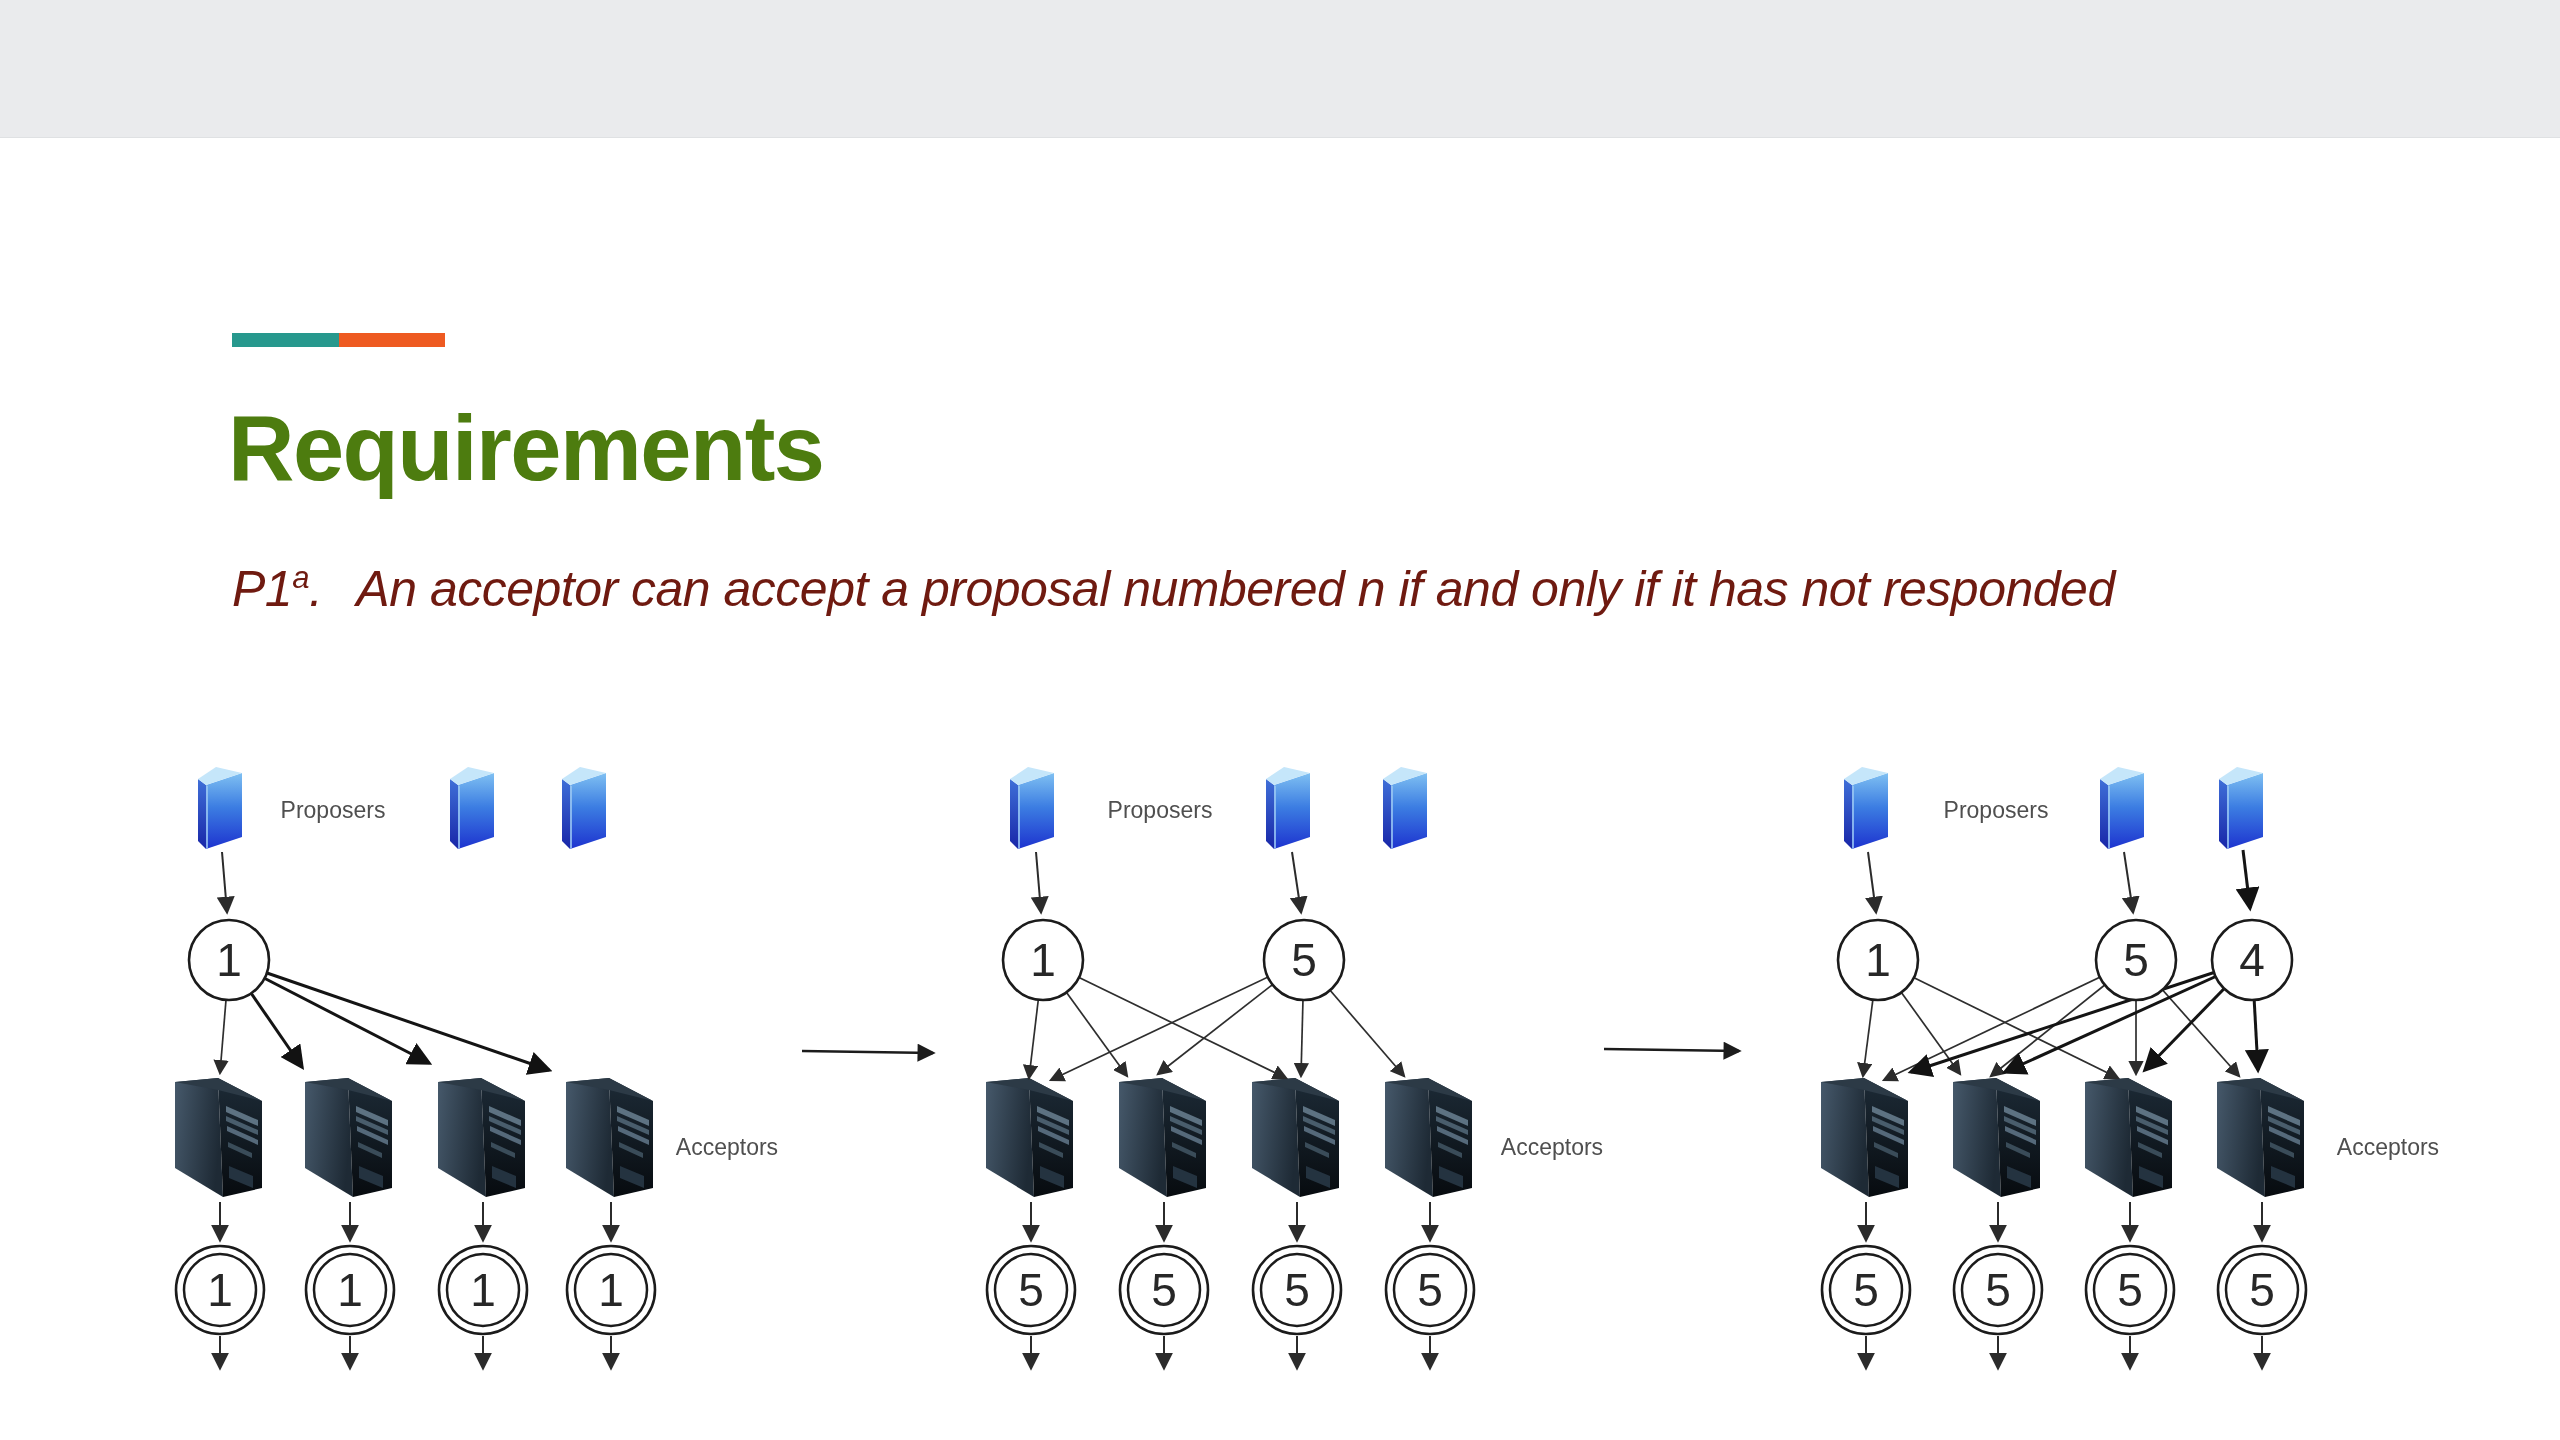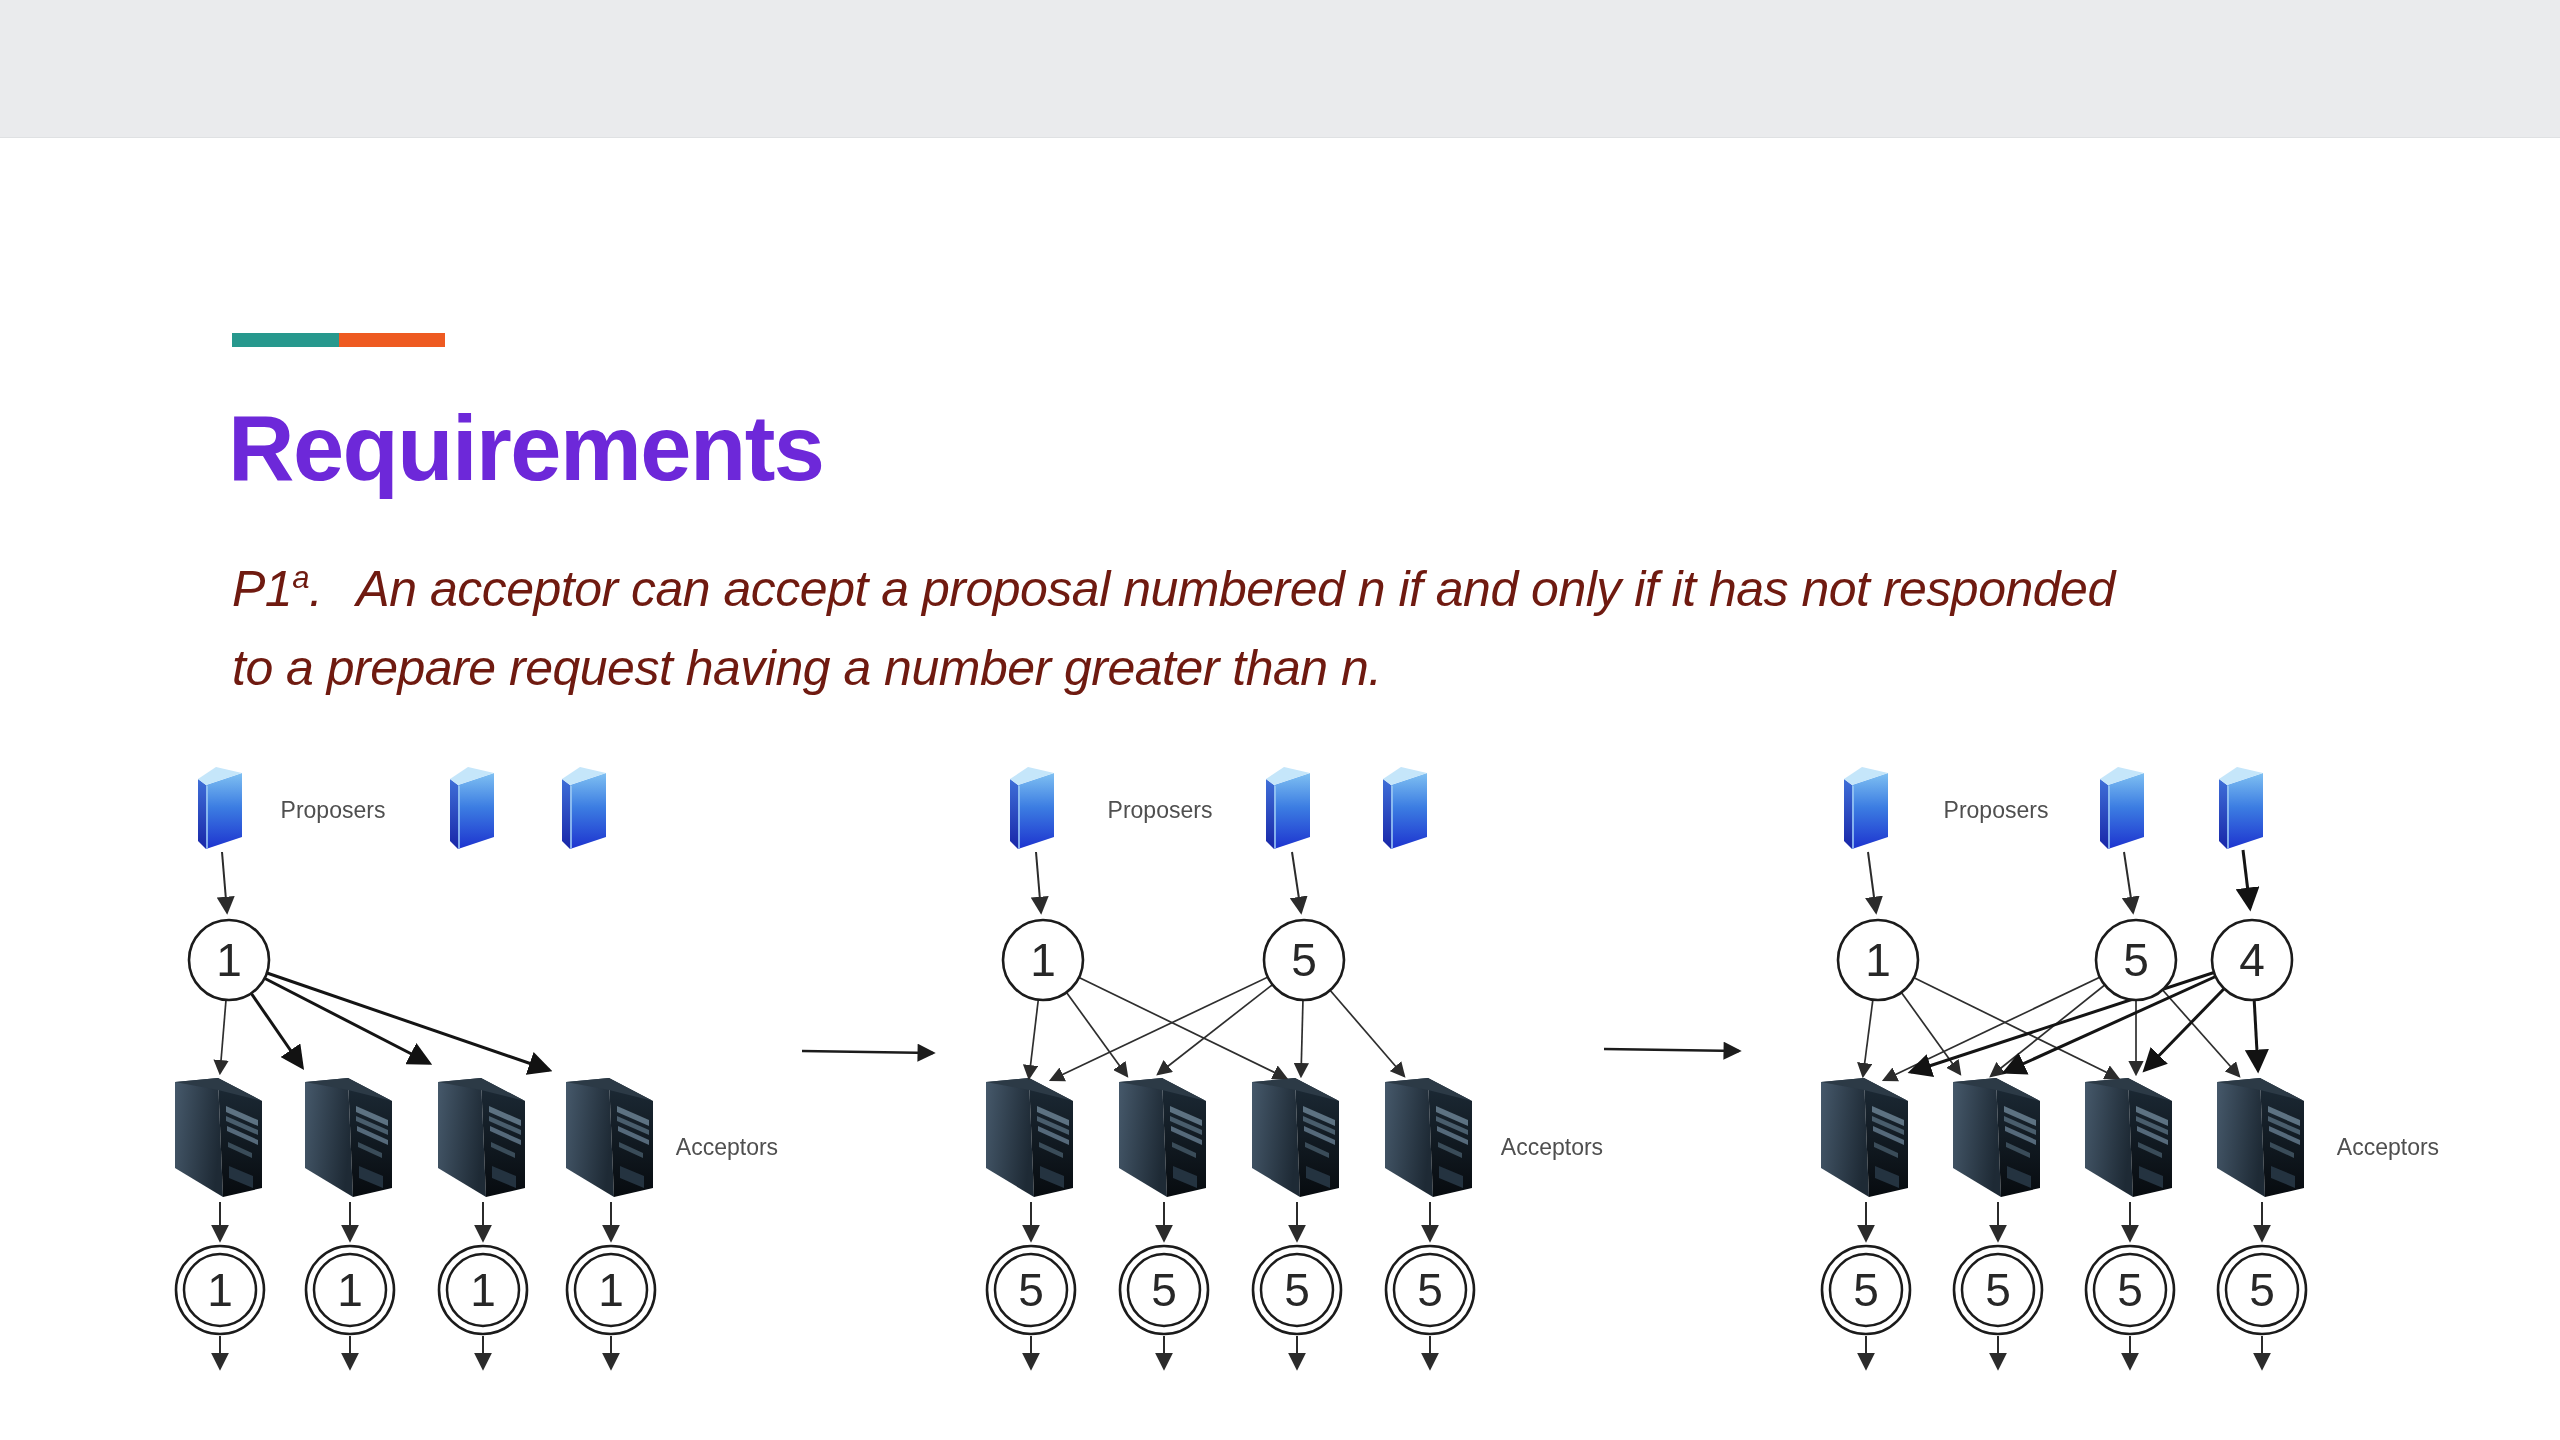--- a/index.html
+++ b/index.html
@@ -4,21 +4,21 @@
 <style>
   html,body{margin:0;padding:0;background:#fff;}
   .slide{position:relative;width:2560px;height:1440px;background:#ffffff;overflow:hidden;
          font-family:"Liberation Sans",sans-serif;}
   .topbar{position:absolute;left:0;top:0;width:2560px;height:137px;background:#eaebed;
           border-bottom:1px solid #dfe1e3;}
   .accent{position:absolute;left:232px;top:333px;width:213px;height:14px;display:flex;}
   .accent-teal{width:107px;height:14px;background:#27988d;}
   .accent-orange{width:106px;height:14px;background:#ee5a21;}
   .title{position:absolute;left:228px;top:400px;margin:0;font-size:92px;line-height:1.05;
-         font-weight:700;letter-spacing:-1.5px;color:#6d28d9;}
+         font-weight:700;letter-spacing:-1.5px;color:#4d7c0f;}
   .statement{position:absolute;left:232px;top:550px;color:#6f1a10;font-weight:400;
              font-style:italic;font-size:50px;line-height:79px;letter-spacing:-0.5px;white-space:nowrap;}
   .stmt-sup{font-size:0.62em;vertical-align:super;line-height:0;}
   .stmt-gap{display:inline-block;width:34px;}
   .diagram,.flow-arrow{position:absolute;}
   .lbl{font-family:"Liberation Sans",sans-serif;font-size:23px;fill:#4f4f4f;text-anchor:middle;}
   .num{font-family:"Liberation Sans",sans-serif;font-size:46px;fill:#272727;text-anchor:middle;}
   .ln2{stroke:#2b2b2b;stroke-width:2;fill:none;}
   .lnThin{stroke:#2e2e2e;stroke-width:1.7;fill:none;}
   .lnBold{stroke:#141414;stroke-width:3;fill:none;}
@@ -34,21 +34,20 @@
 
   <div class="accent">
     <span class="accent-teal"></span>
     <span class="accent-orange"></span>
   </div>
 
   <h1 class="title">Requirements</h1>
 
   <div class="statement">
     <div class="stmt-line"><span>P1</span><sup class="stmt-sup">a</sup><span>.</span><span class="stmt-gap"></span><span>An acceptor can accept a proposal numbered n if and only if it has not responded</span></div>
-    <div class="stmt-line">to a prepare request having a number greater than n.</div>
   </div>
 
   <svg width="0" height="0" style="position:absolute">
     <defs>
       <linearGradient id="gBoxFront" x1="0" y1="0" x2="0" y2="1">
         <stop offset="0" stop-color="#7fc0f2"></stop>
           <stop offset="0.45" stop-color="#3c7de2"></stop>
           <stop offset="1" stop-color="#1d33cf"></stop>
       </linearGradient>
       <linearGradient id="gBoxSide" x1="0" y1="0" x2="0" y2="1">

